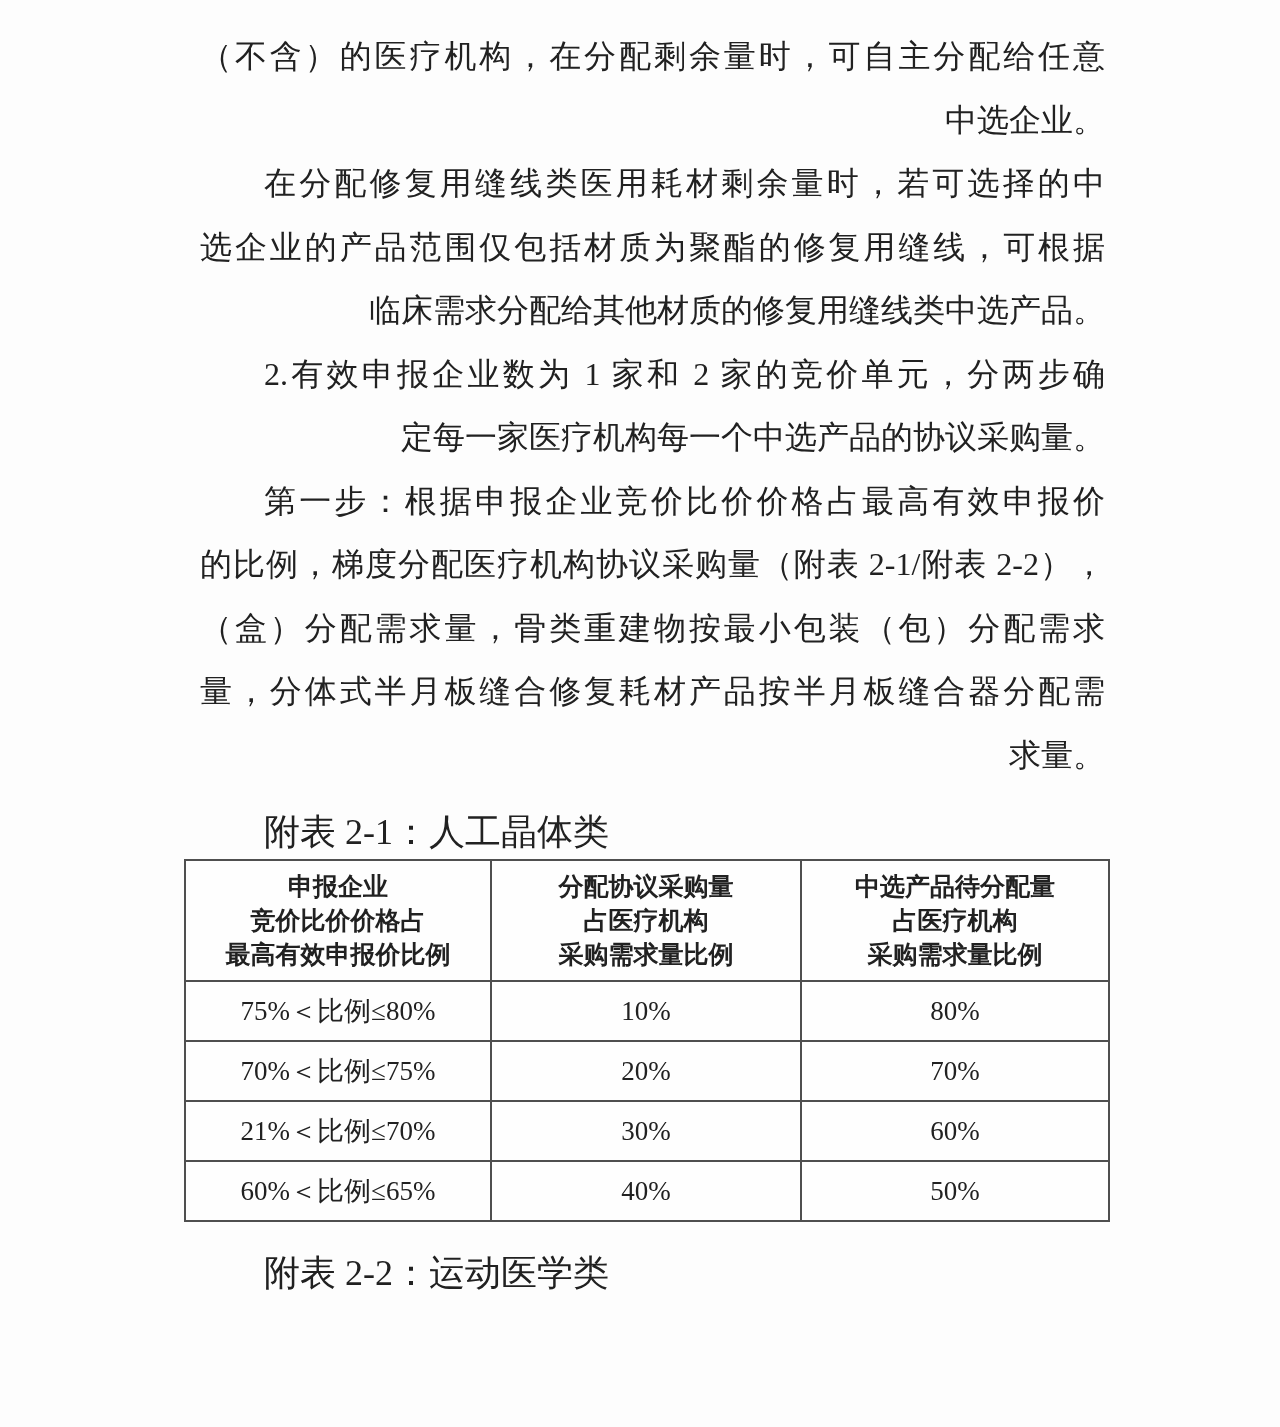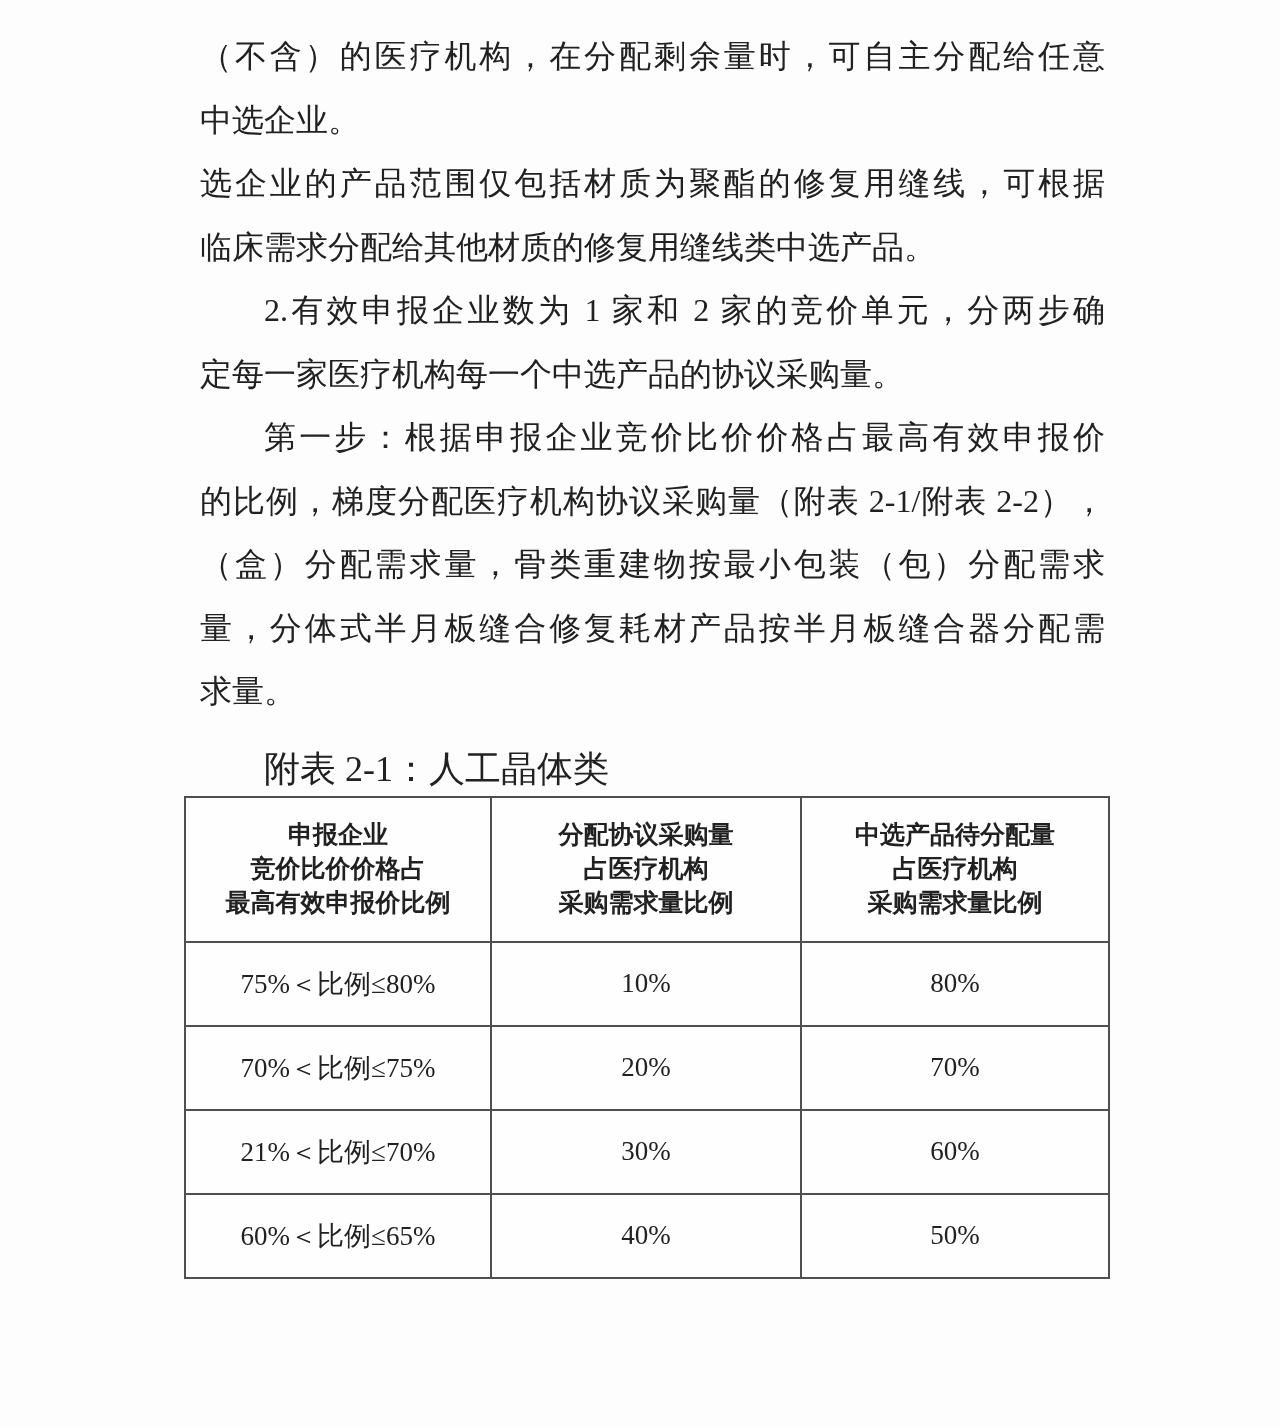--- a/index.html
+++ b/index.html
@@ -15,20 +15,21 @@
   .content {
     padding: 25px 175px 0 200px; 
   }
   .body-text { width: 905px; }
   .line {
     font-size: 32px;
     line-height: 63.5px;
     height: 63.5px;
     white-space: pre-wrap;
     overflow: visible;
+    text-align: right;
   }
   .line.justify {
     text-align: justify;
     text-align-last: justify;
   }
   .line.indent { text-indent: 64px; }
   .caption {
     font-size: 36px;
     line-height: 50px;
     height: 50px;
@@ -40,21 +41,21 @@
     border-collapse: collapse;
     table-layout: fixed;
     width: 924px;
     margin-left: -16px; 
     margin-top: 2px;
   }
   table.alloc th, table.alloc td {
     border: 2px solid #4f4f4f;
     text-align: center;
     vertical-align: middle;
-    padding: 12px;
+    padding: 0;
     background: #fefefe;
   }
   table.alloc th {
     height: 119px;
     font-size: 25px;
     font-weight: bold;
     line-height: 34px;
   }
   table.alloc td {
     height: 58px;
@@ -66,20 +67,21 @@
 </style>
 </head>
 <body>
 
 <div class="page">
   <div class="content">
 
     <div class="body-text">
         <div class="line justify">（不含）的医疗机构，在分配剩余量时，可自主分配给任意</div>
         <div class="line">中选企业。</div>
+        <div class="line justify indent">在分配修复用缝线类医用耗材剩余量时，若可选择的中</div>
         <div class="line justify">选企业的产品范围仅包括材质为聚酯的修复用缝线，可根据</div>
         <div class="line">临床需求分配给其他材质的修复用缝线类中选产品。</div>
         <div class="line justify indent">2.有效申报企业数为 1 家和 2 家的竞价单元，分两步确</div>
         <div class="line">定每一家医疗机构每一个中选产品的协议采购量。</div>
         <div class="line justify indent">第一步：根据申报企业竞价比价价格占最高有效申报价</div>
         <div class="line justify">的比例，梯度分配医疗机构协议采购量（附表 2-1/附表 2-2），</div>
         <div class="line justify">（盒）分配需求量，骨类重建物按最小包装（包）分配需求</div>
         <div class="line justify">量，分体式半月板缝合修复耗材产品按半月板缝合器分配需</div>
         <div class="line">求量。</div>
       </div>
@@ -128,15 +130,16 @@
             <td>60%</td>
           </tr>
           <tr>
             <td>60%＜比例≤65%</td>
             <td>40%</td>
             <td>50%</td>
           </tr>
         </tbody>
     </table>
 
+    <div class="caption second">附表 2-2：运动医学类</div>
 
   </div>
 </div>
 
 </body></html>

